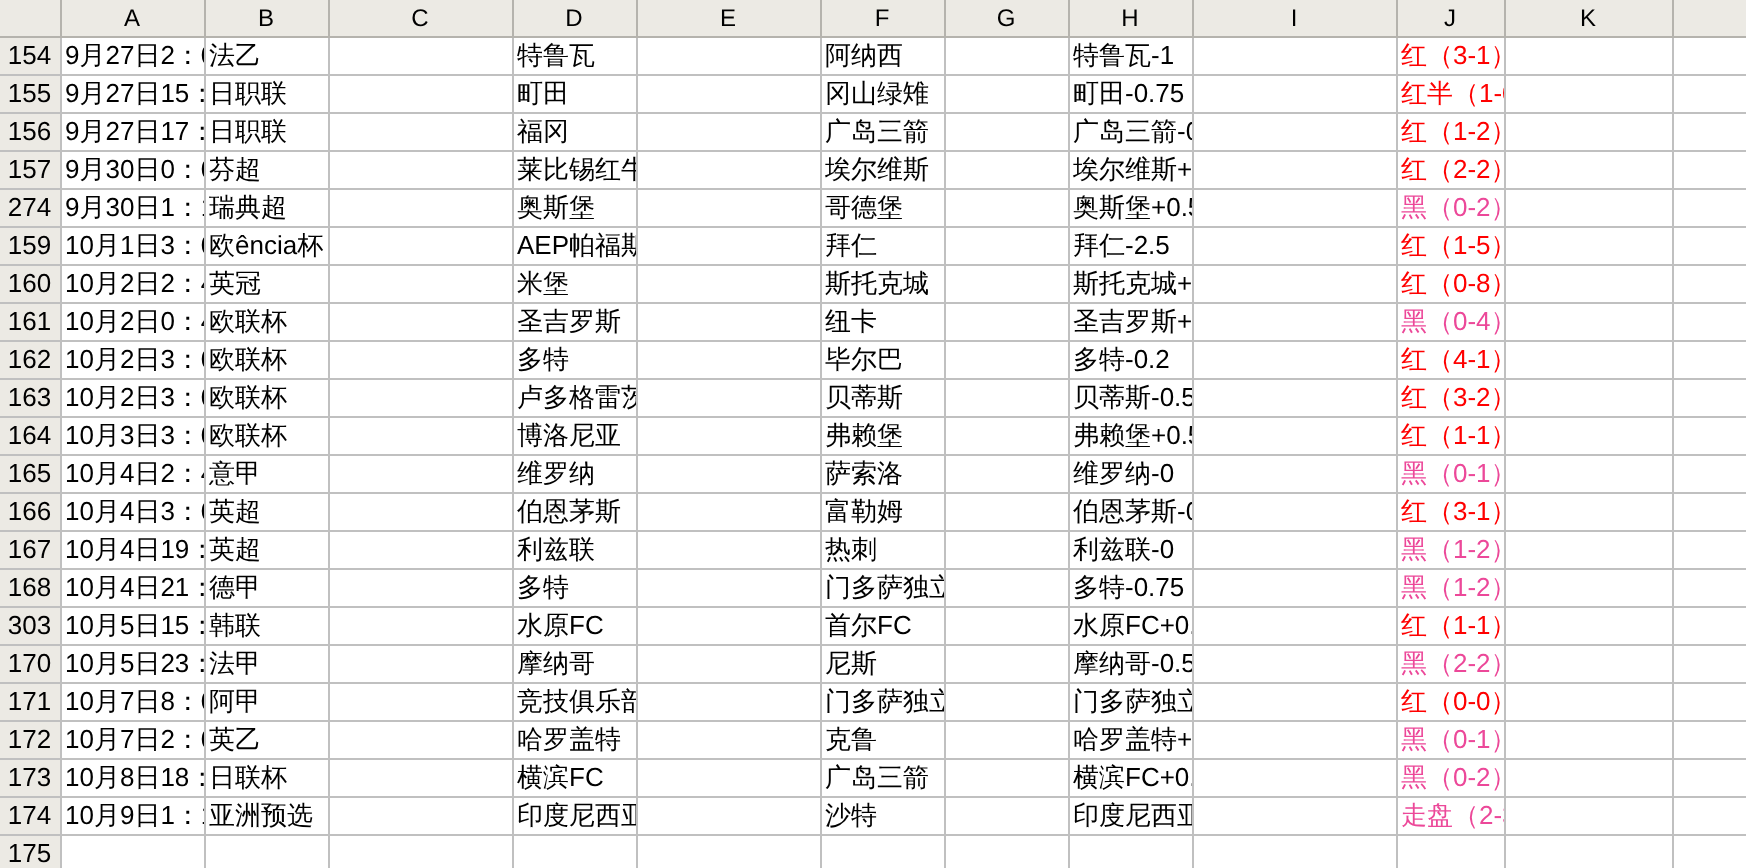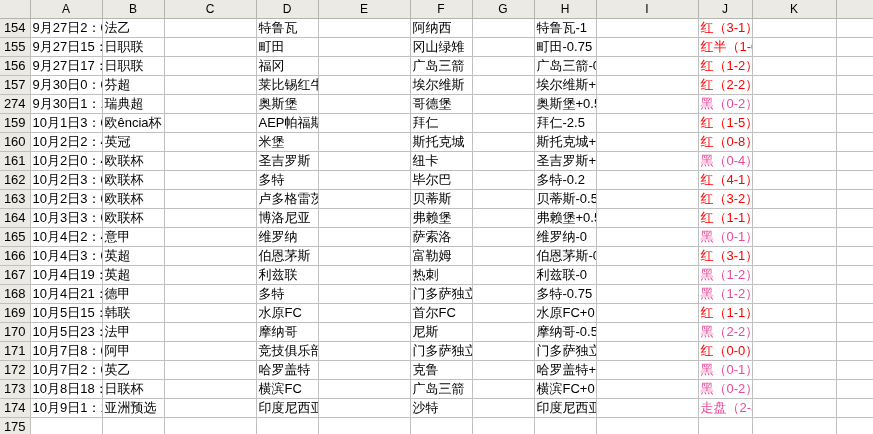--- a/index.html
+++ b/index.html
@@ -303,21 +303,21 @@
         <td class="cw-e"></td>
         <td class="cw-f">门多萨独立</td>
         <td class="cw-g"></td>
         <td class="cw-h2">多特-0.75</td>
         <td class="cw-i"></td>
         <td class="cw-j black">黑（1-2）</td>
         <td class="cw-k"></td>
         <td class="cw-l"></td>
       </tr>
       <tr>
-        <td class="rowhead cw-h">169</td>
+        <td class="rowhead cw-h">303</td>
         <td class="cw-a">10月5日15：30</td>
         <td class="cw-b">韩联</td>
         <td class="cw-c"></td>
         <td class="cw-d">水原FC</td>
         <td class="cw-e"></td>
         <td class="cw-f">首尔FC</td>
         <td class="cw-g"></td>
         <td class="cw-h2">水原FC+0.5</td>
         <td class="cw-i"></td>
         <td class="cw-j red">红（1-1）</td>

